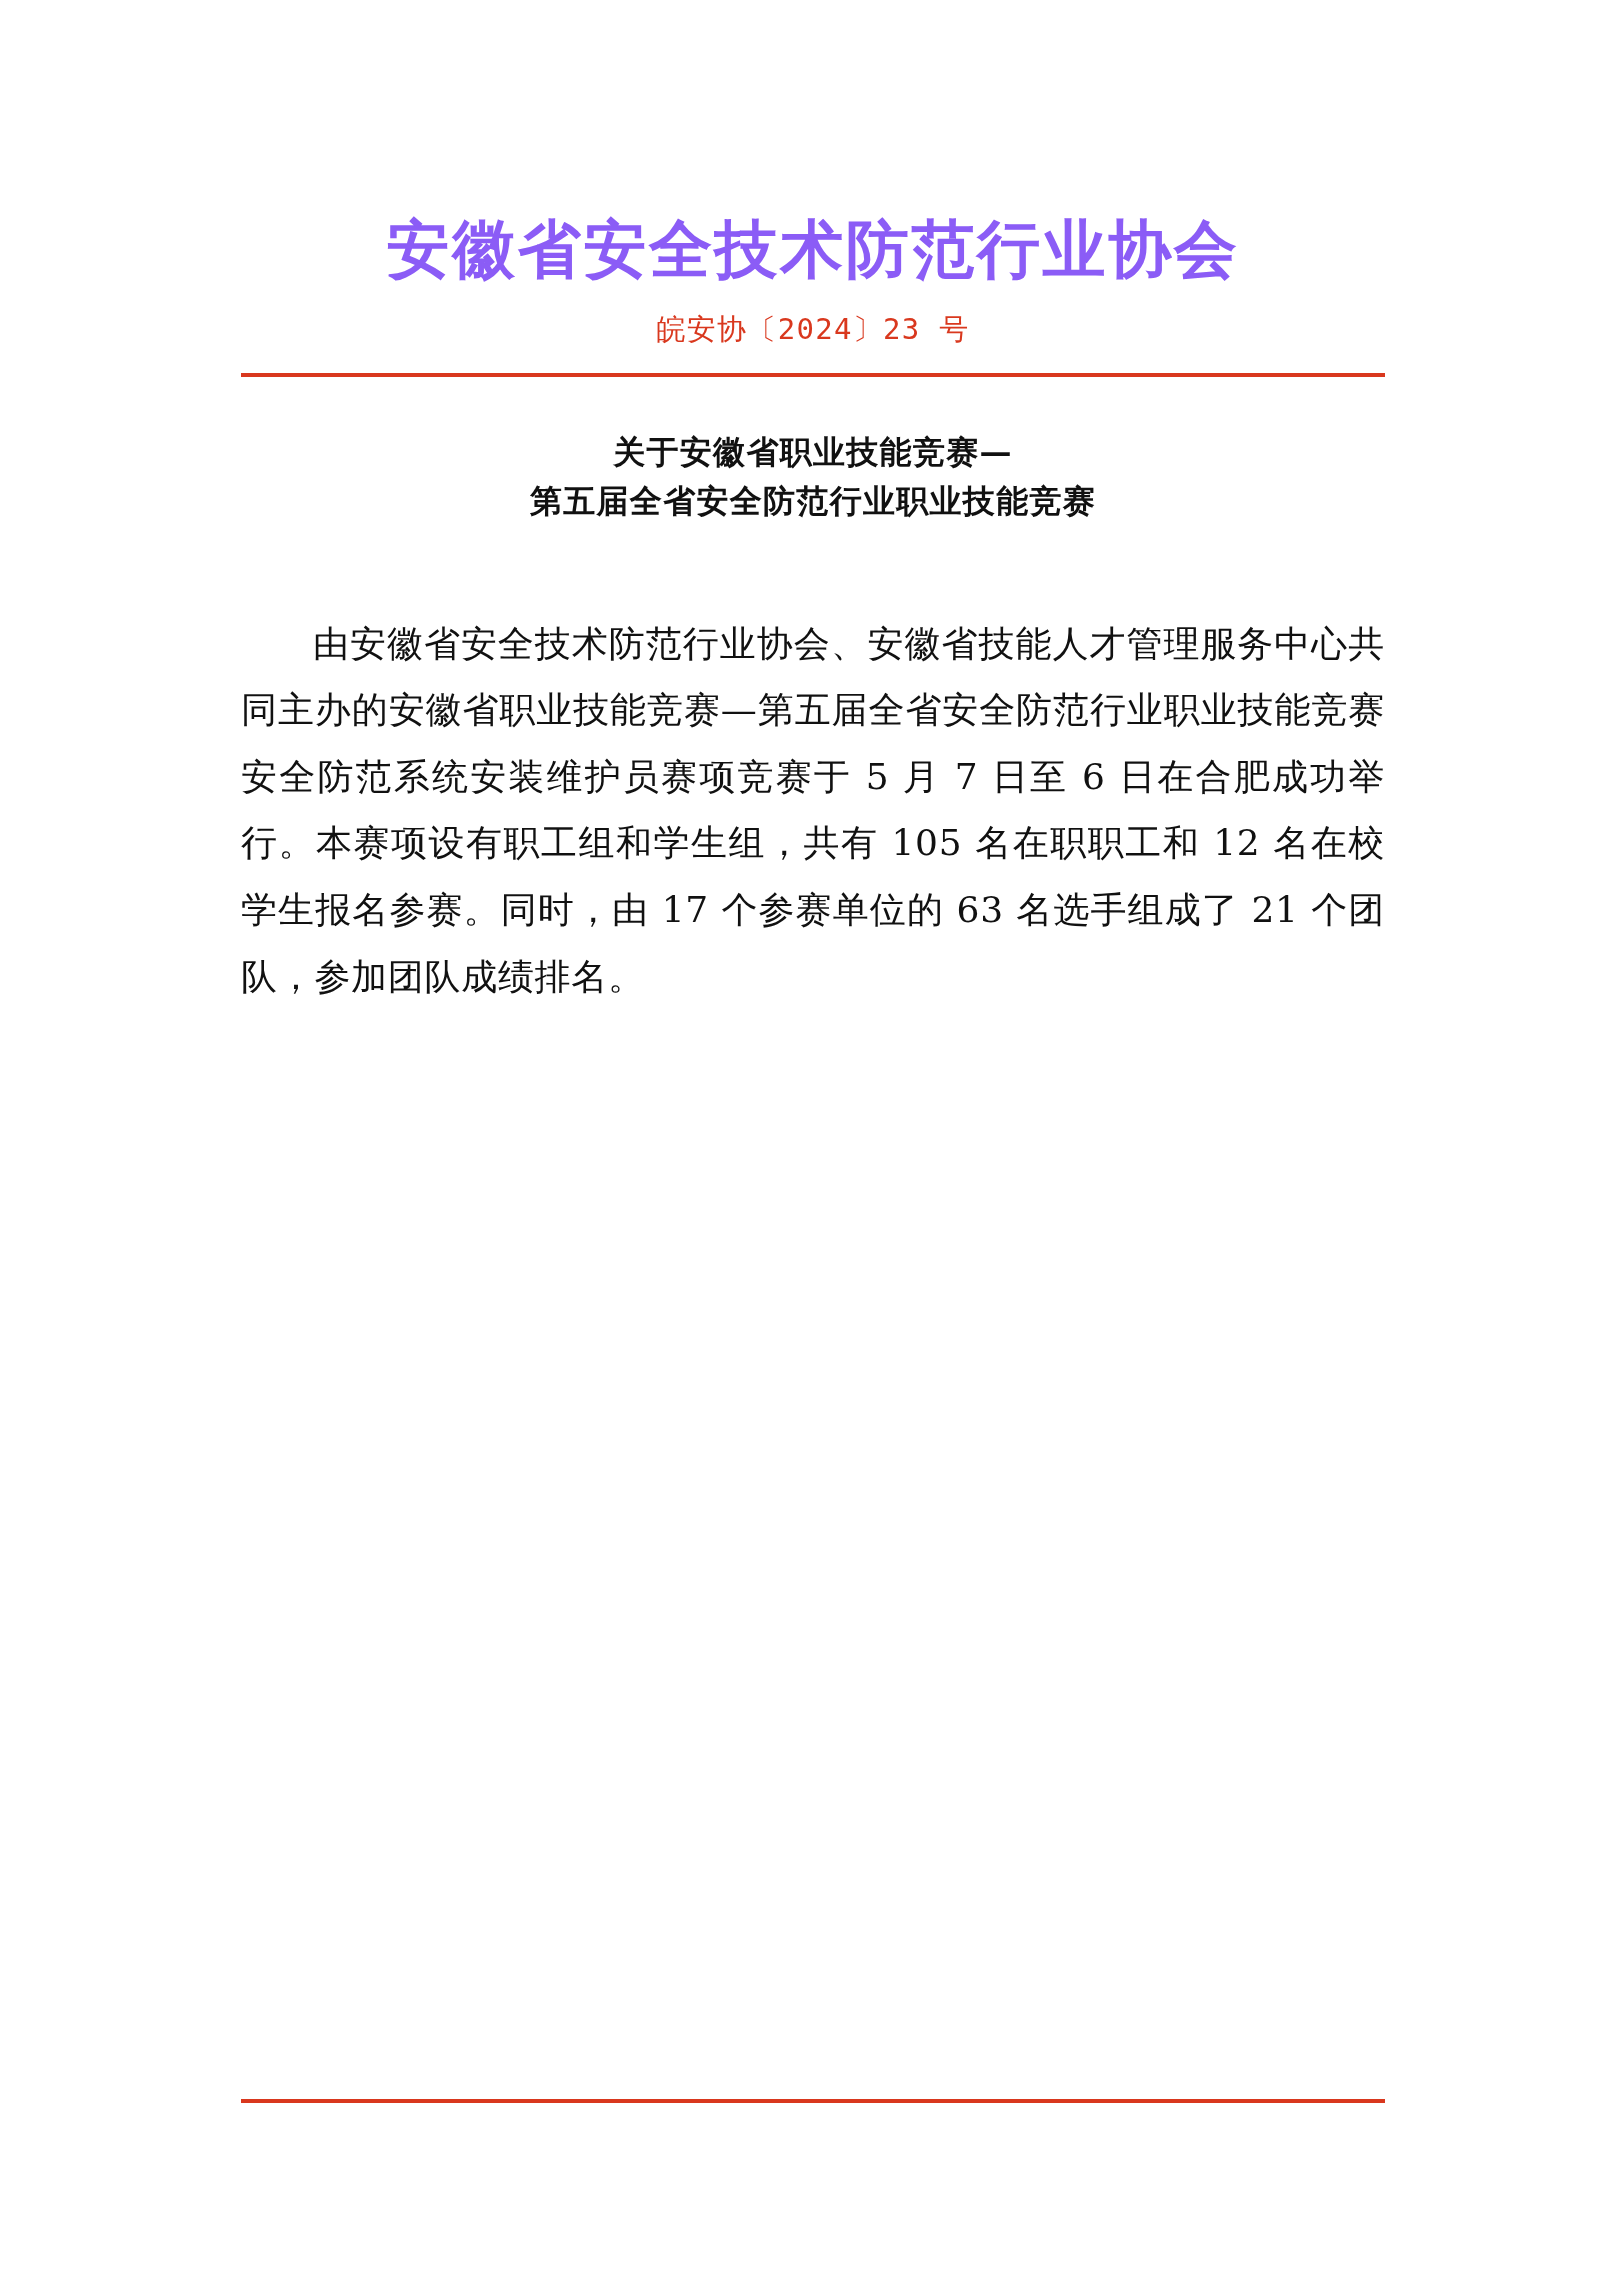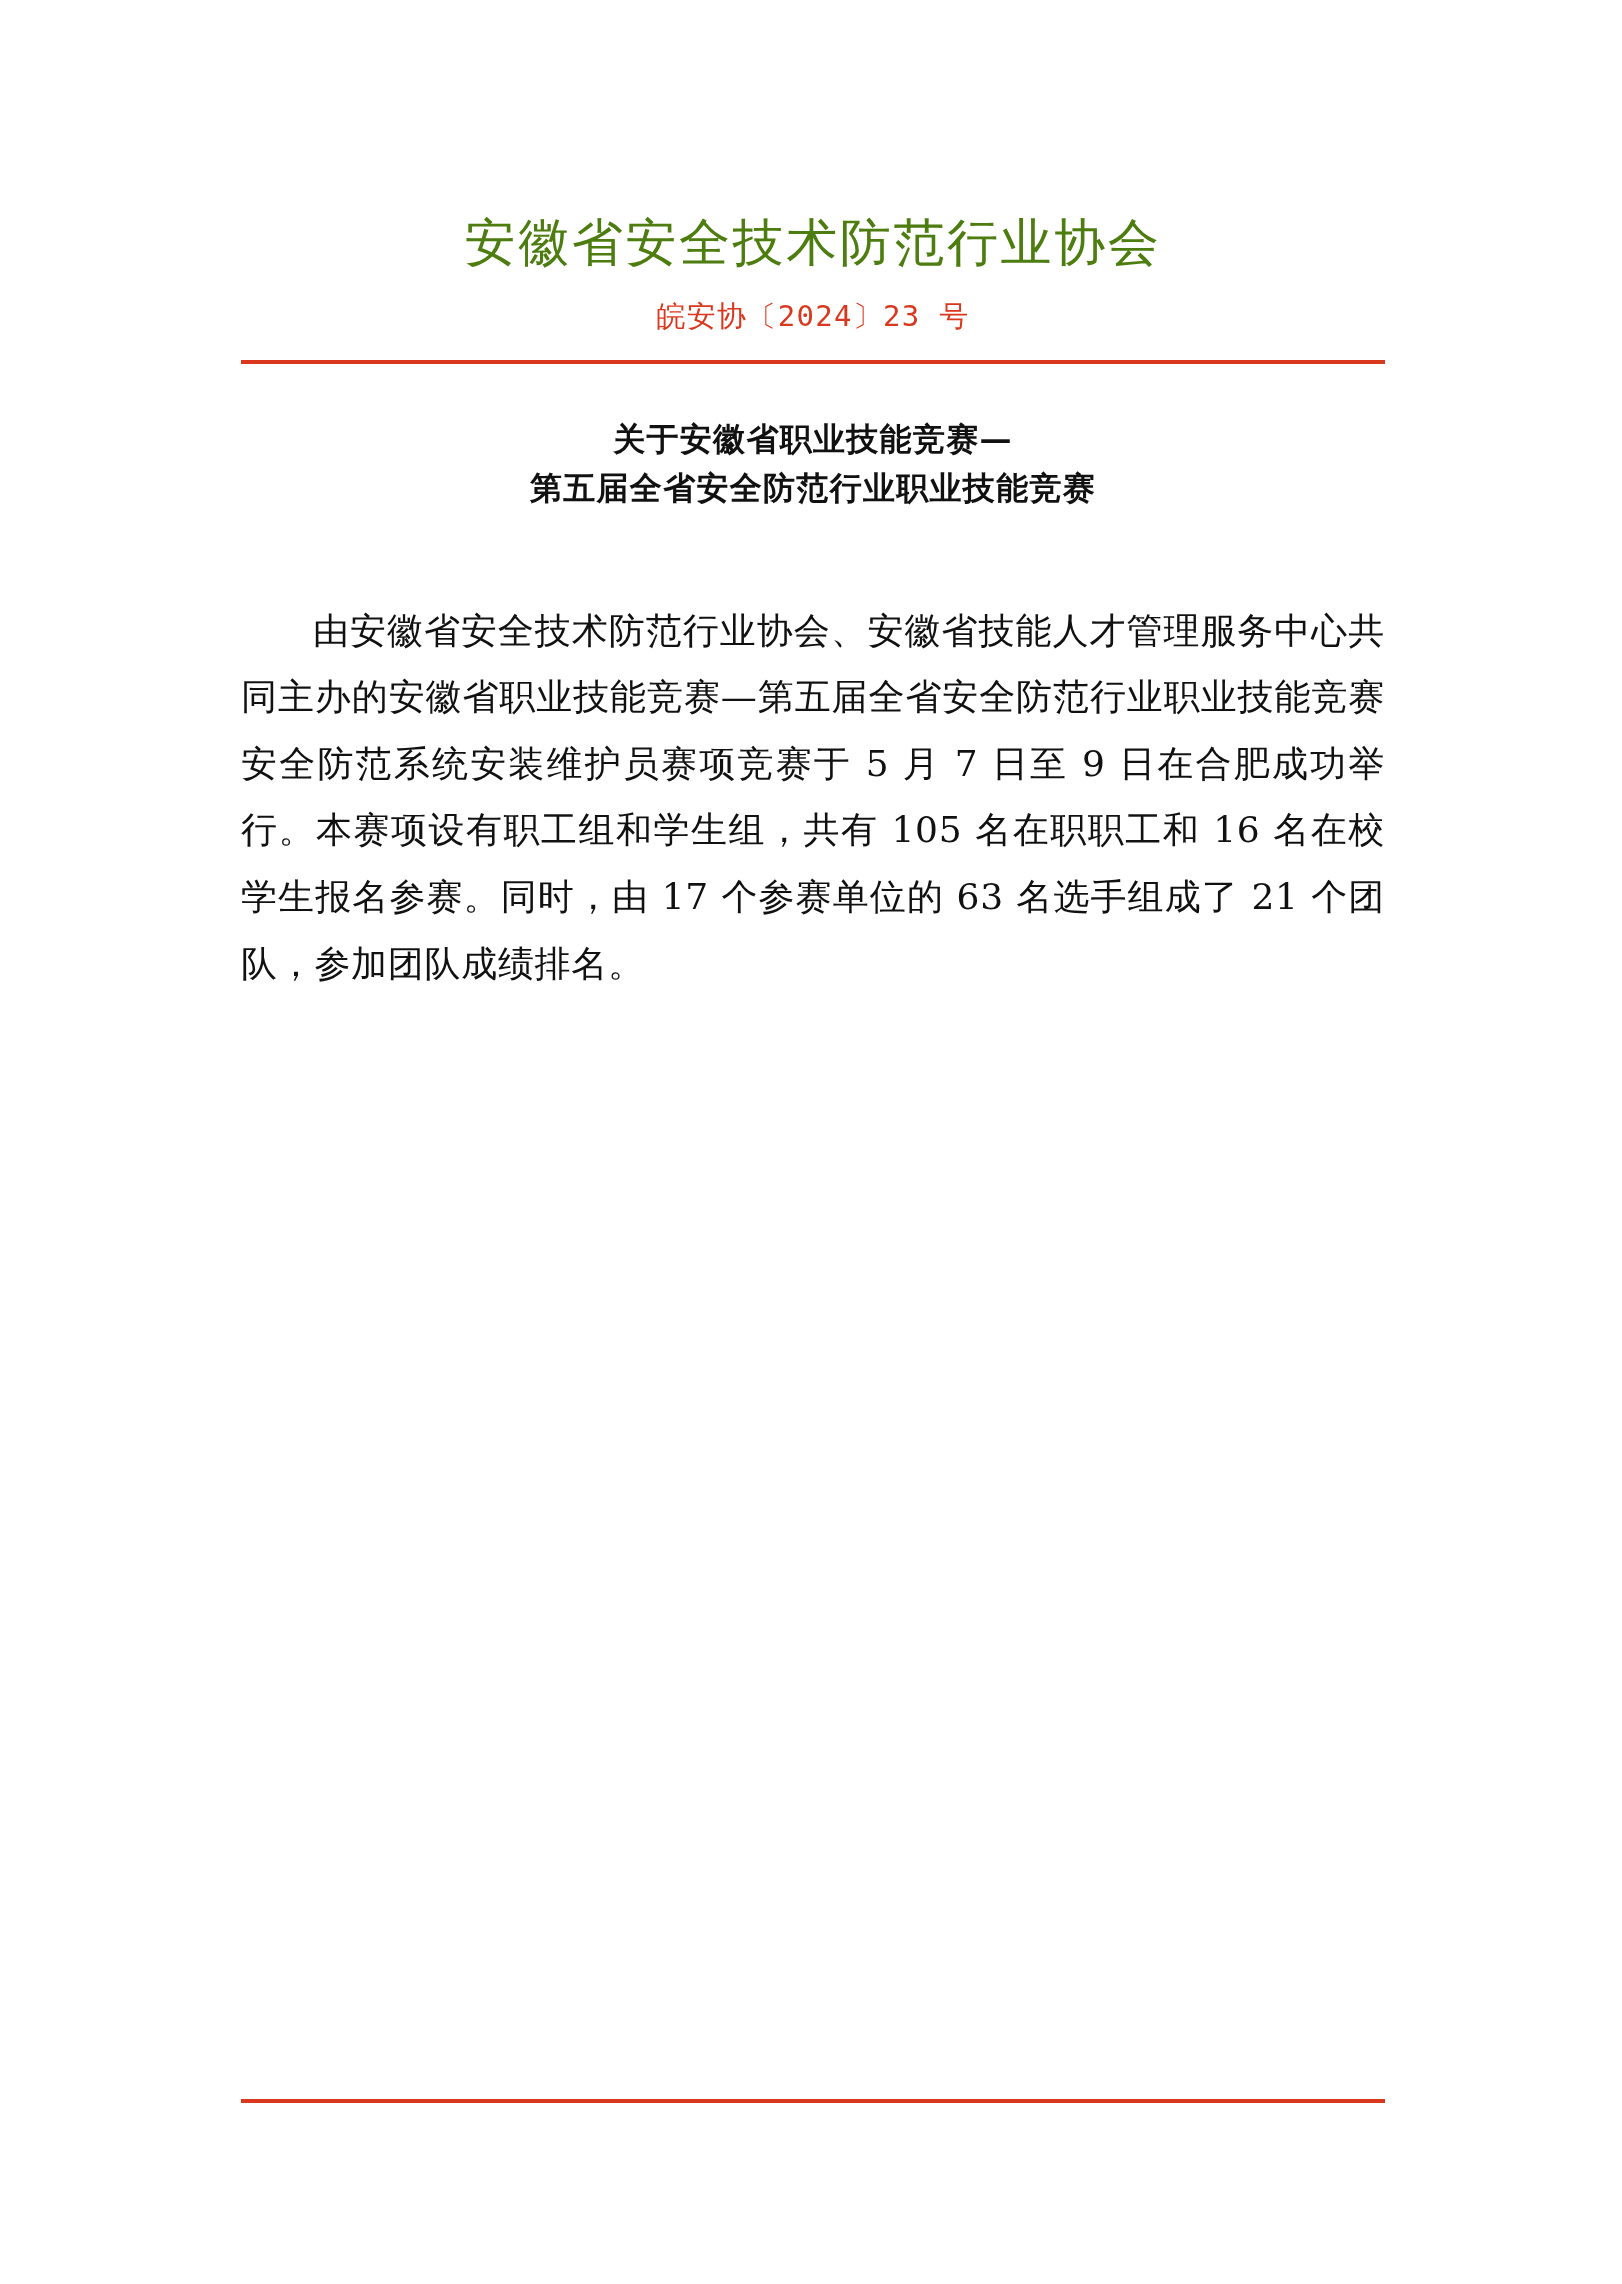--- a/index.html
+++ b/index.html
@@ -33,25 +33,25 @@
     width: 1144px;
   }
 
   
   .masthead {
     margin-top: 215px;
     text-align: center;
   }
   .org-title {
     font-family: "DejaVu Serif", "Liberation Serif", serif;
-    font-weight: normal;
-    font-size: 51px;
+    font-weight: bold;
+    font-size: 63px;
     line-height: 1.08;
     letter-spacing: 2.6px;
-    color: #4d7c0f;
+    color: #8b5cf6;
     white-space: nowrap;
   }
   .doc-number {
     margin-top: 27px;
     text-align: center;
     font-size: 29px;
     letter-spacing: 1.3px;
     color: #d9381e;
     font-family: "DejaVu Sans Mono", "Liberation Mono", monospace;
   }
@@ -122,21 +122,21 @@
     </div>
 
     <div class="red-rule"></div>
 
     <div class="title-block">
       <span class="title-line">关于安徽省职业技能竞赛—</span>
       <span class="title-line">第五届全省安全防范行业职业技能竞赛</span>
     </div>
 
     <div class="body-block">
-      <p class="para">由安徽省安全技术防范行业协会、安徽省技能人才管理服务中心共同主办的安徽省职业技能竞赛—第五届全省安全防范行业职业技能竞赛安全防范系统安装维护员赛项竞赛于 5 月 7 日至 9 日在合肥成功举行。本赛项设有职工组和学生组，共有 105 名在职职工和 16 名在校学生报名参赛。同时，由 17 个参赛单位的 63 名选手组成了 21 个团队，参加团队成绩排名。</p>
+      <p class="para">由安徽省安全技术防范行业协会、安徽省技能人才管理服务中心共同主办的安徽省职业技能竞赛—第五届全省安全防范行业职业技能竞赛安全防范系统安装维护员赛项竞赛于 5 月 7 日至 6 日在合肥成功举行。本赛项设有职工组和学生组，共有 105 名在职职工和 12 名在校学生报名参赛。同时，由 17 个参赛单位的 63 名选手组成了 21 个团队，参加团队成绩排名。</p>
     </div>
 
   </div>
 
   <div class="footer-rule-wrap">
     <div class="red-rule bottom"></div>
   </div>
 
 </div>
 

